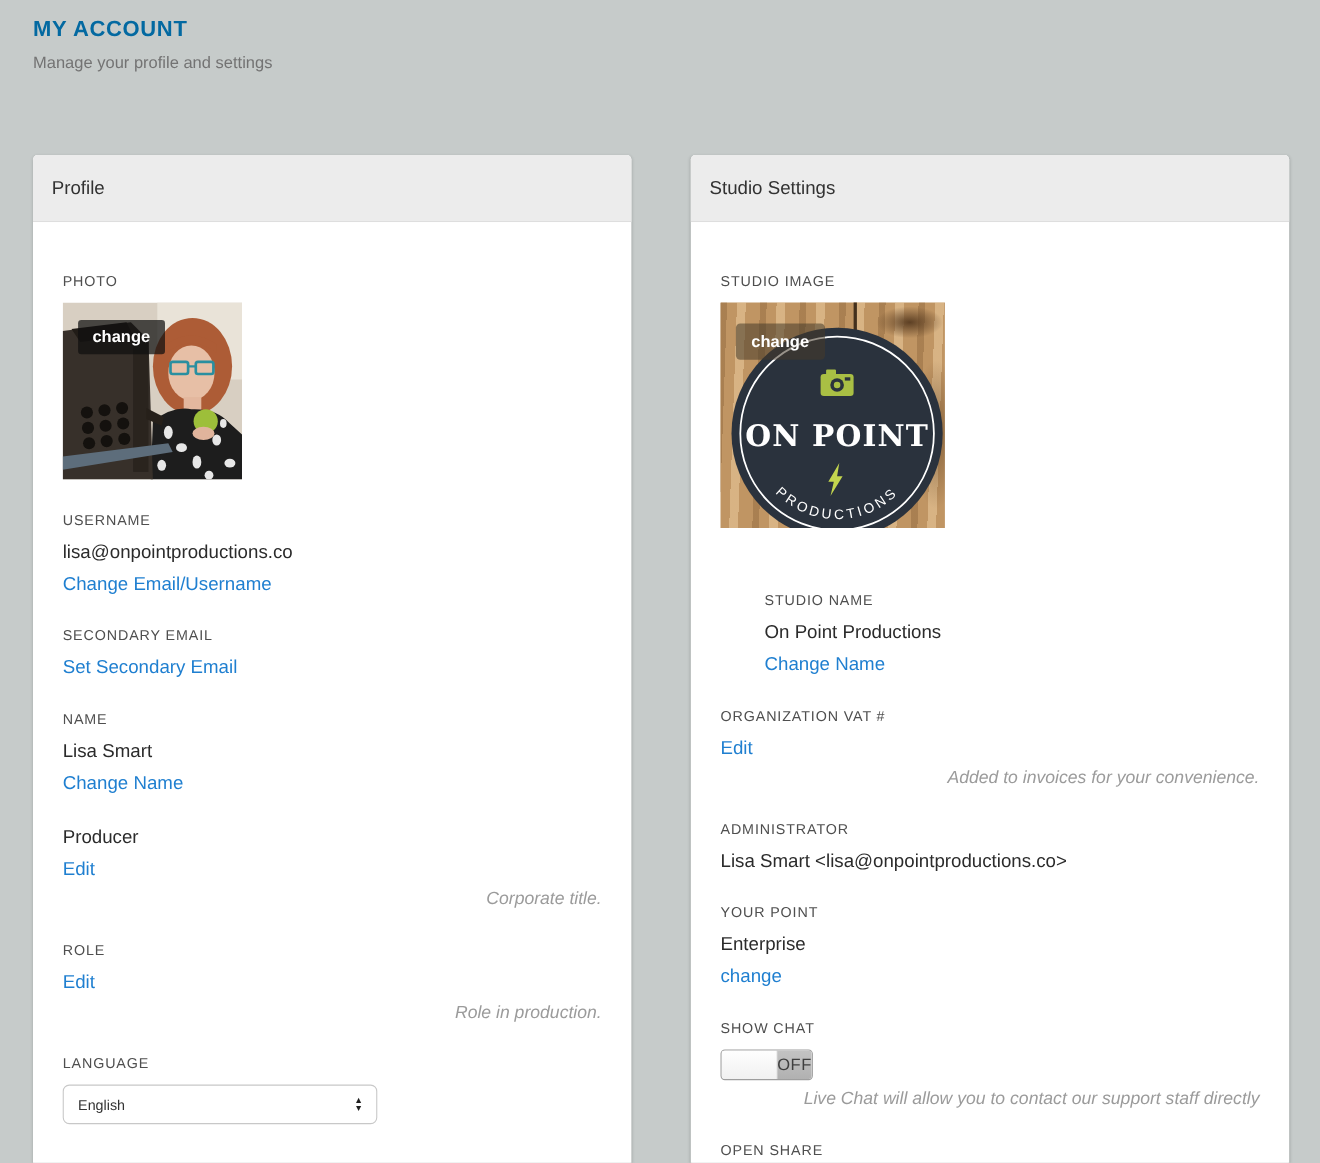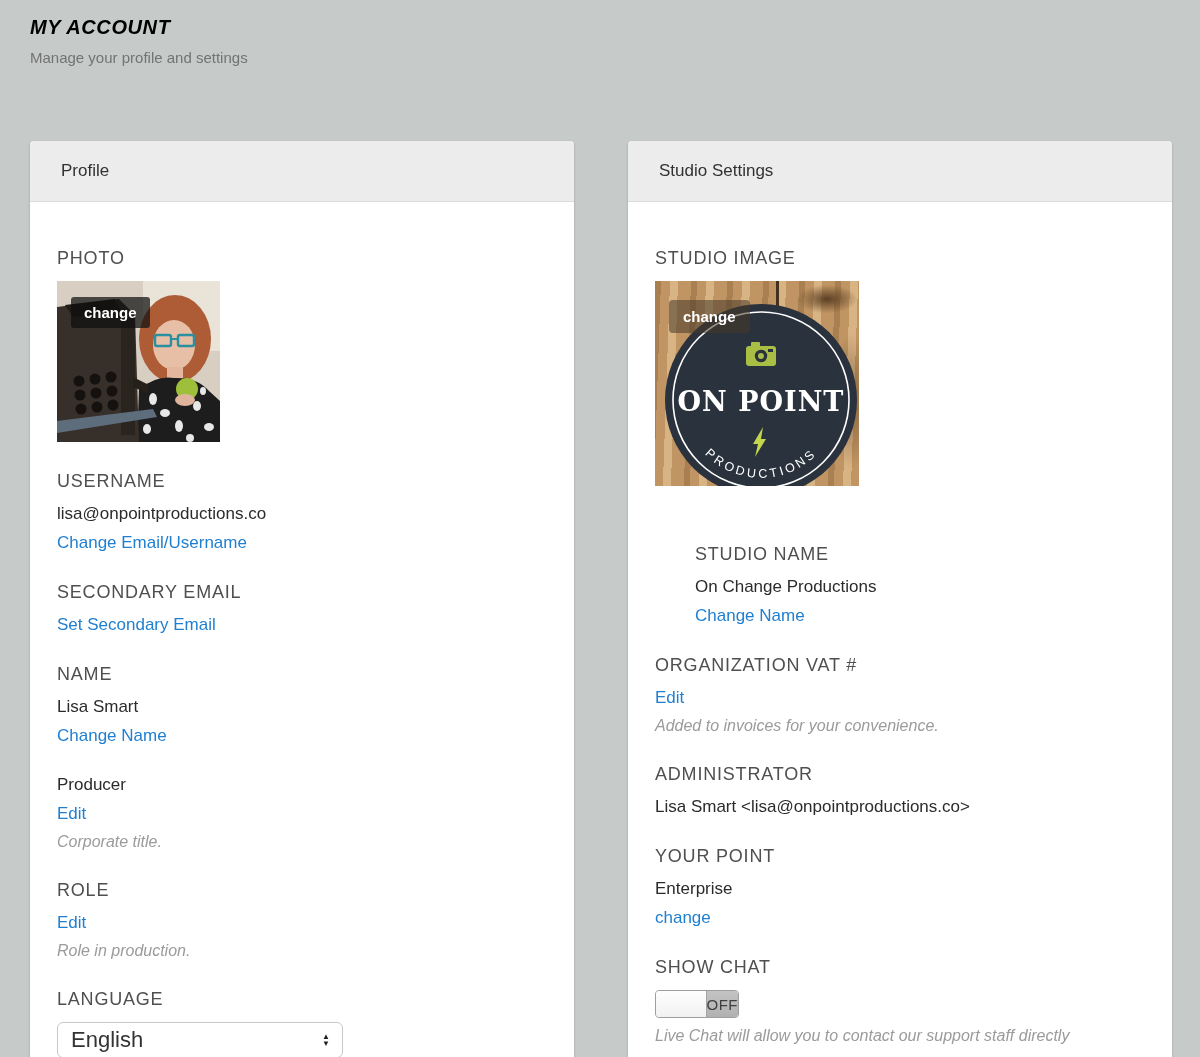--- a/index.html
+++ b/index.html
@@ -6,48 +6,48 @@
   html,body { width:1200px; height:1057px; overflow:hidden; }
   body {
     background:#c6cbca;
     font-family:"Liberation Sans", sans-serif;
     position:relative;
     color:#2d2d2d;
   }
   
   .page-head { padding:16px 0 0 30px; }
   .page-title {
-    font-size:20px; color:#000000; letter-spacing:.6px; font-weight:bold;font-style:italic;
+    font-size:20px; color:#0369a1; letter-spacing:.6px; font-weight:bold;
   }
   .page-sub { margin-top:10px; font-size:15px; color:#737373; }
 
   
   .card {
     position:absolute; top:141px; width:544px; height:960px;
     background:#fff; border-radius:4px 4px 0 0;
     box-shadow:0 1px 3px rgba(0,0,0,.18);
   }
   .card-left  { left:30px; }
   .card-right { left:628px; }
   .card-head {
     height:61px; background:#ececec; border-bottom:1px solid #dcdcdc;
     border-radius:4px 4px 0 0; display:flex; align-items:center;
-    padding-left:31px; font-size:17px; color:#323232;
+    padding-left:17px; font-size:17px; color:#323232;
   }
   .card-body { padding:46px 27px 0 27px; }
 
   .label {
-    font-size:18px; color:#4f4f4f; letter-spacing:.8px; margin-bottom:12px;
+    font-size:13px; color:#4f4f4f; letter-spacing:.8px; margin-bottom:12px;
   }
   .field { margin-top:29px; }
   .field-lg-gap { margin-top:58px;margin-left:40px; }
   .row { display:flex; align-items:baseline; gap:9px;flex-direction:column; }
   .value { font-size:17px; color:#2b2b2b; }
   a.link { font-size:17px; color:#1f7fd0; text-decoration:none; cursor:pointer;text-align:center; }
-  .caption { margin-top:9px; font-size:16px; font-style:italic; color:#9b9b9b; }
+  .caption { margin-top:9px; font-size:16px; font-style:italic; color:#9b9b9b;text-align:right; }
 
   
   .photo-wrap { position:relative; width:163px; height:161px; margin-top:1px; }
   .photo-wrap svg { display:block; }
   .change-btn {
     position:absolute; top:16px; left:14px;
     background:rgba(15,15,15,.72); color:#fff; font-weight:bold;
     font-size:15px; padding:7px 13px; border:none; border-radius:3px; cursor:pointer;
   }
   
@@ -71,21 +71,21 @@
     background:rgba(70,58,42,.55); color:#fff; font-weight:bold;
     font-size:15px; padding:8px 14px; border:none; border-radius:4px; cursor:pointer;
   }
 
   
   .select {
     margin-top:1px; width:286px; height:36px; background:#fff;
     border:1px solid #c8c8c8; border-radius:6px;
     display:flex; align-items:center; padding:0 12px 0 13px; cursor:pointer;
   }
-  .select .sel-text { font-size:22px; color:#333; flex:1; }
+  .select .sel-text { font-size:13px; color:#333; flex:1; }
   .arrows { display:flex; flex-direction:column; align-items:center; color:#1f1f1f; }
   .arrows span { font-size:8px; line-height:7px; }
 
   
   .toggle {
     margin-top:0; width:84px; height:28px; display:flex;
     border:1px solid #9e9e9e; border-radius:4px; overflow:hidden; cursor:pointer;
   }
   .toggle .knob {
     width:52px; background:linear-gradient(#fefefe,#f1f1f1);
@@ -241,21 +241,21 @@
             <textPath href="#arcPath" startOffset="50%" text-anchor="middle">PRODUCTIONS</textPath>
           </text>
         </svg>
         <button class="change-btn-studio">change</button>
       </div>
     </div>
 
     <div class="field field-lg-gap">
       <div class="label">STUDIO NAME</div>
       <div class="row">
-        <span class="value">On Change Productions</span>
+        <span class="value">On Point Productions</span>
         <a class="link">Change Name</a>
       </div>
     </div>
 
     <div class="field">
       <div class="label">ORGANIZATION VAT #</div>
       <div class="row">
         <a class="link">Edit</a>
       </div>
       <div class="caption">Added to invoices for your convenience.</div>

